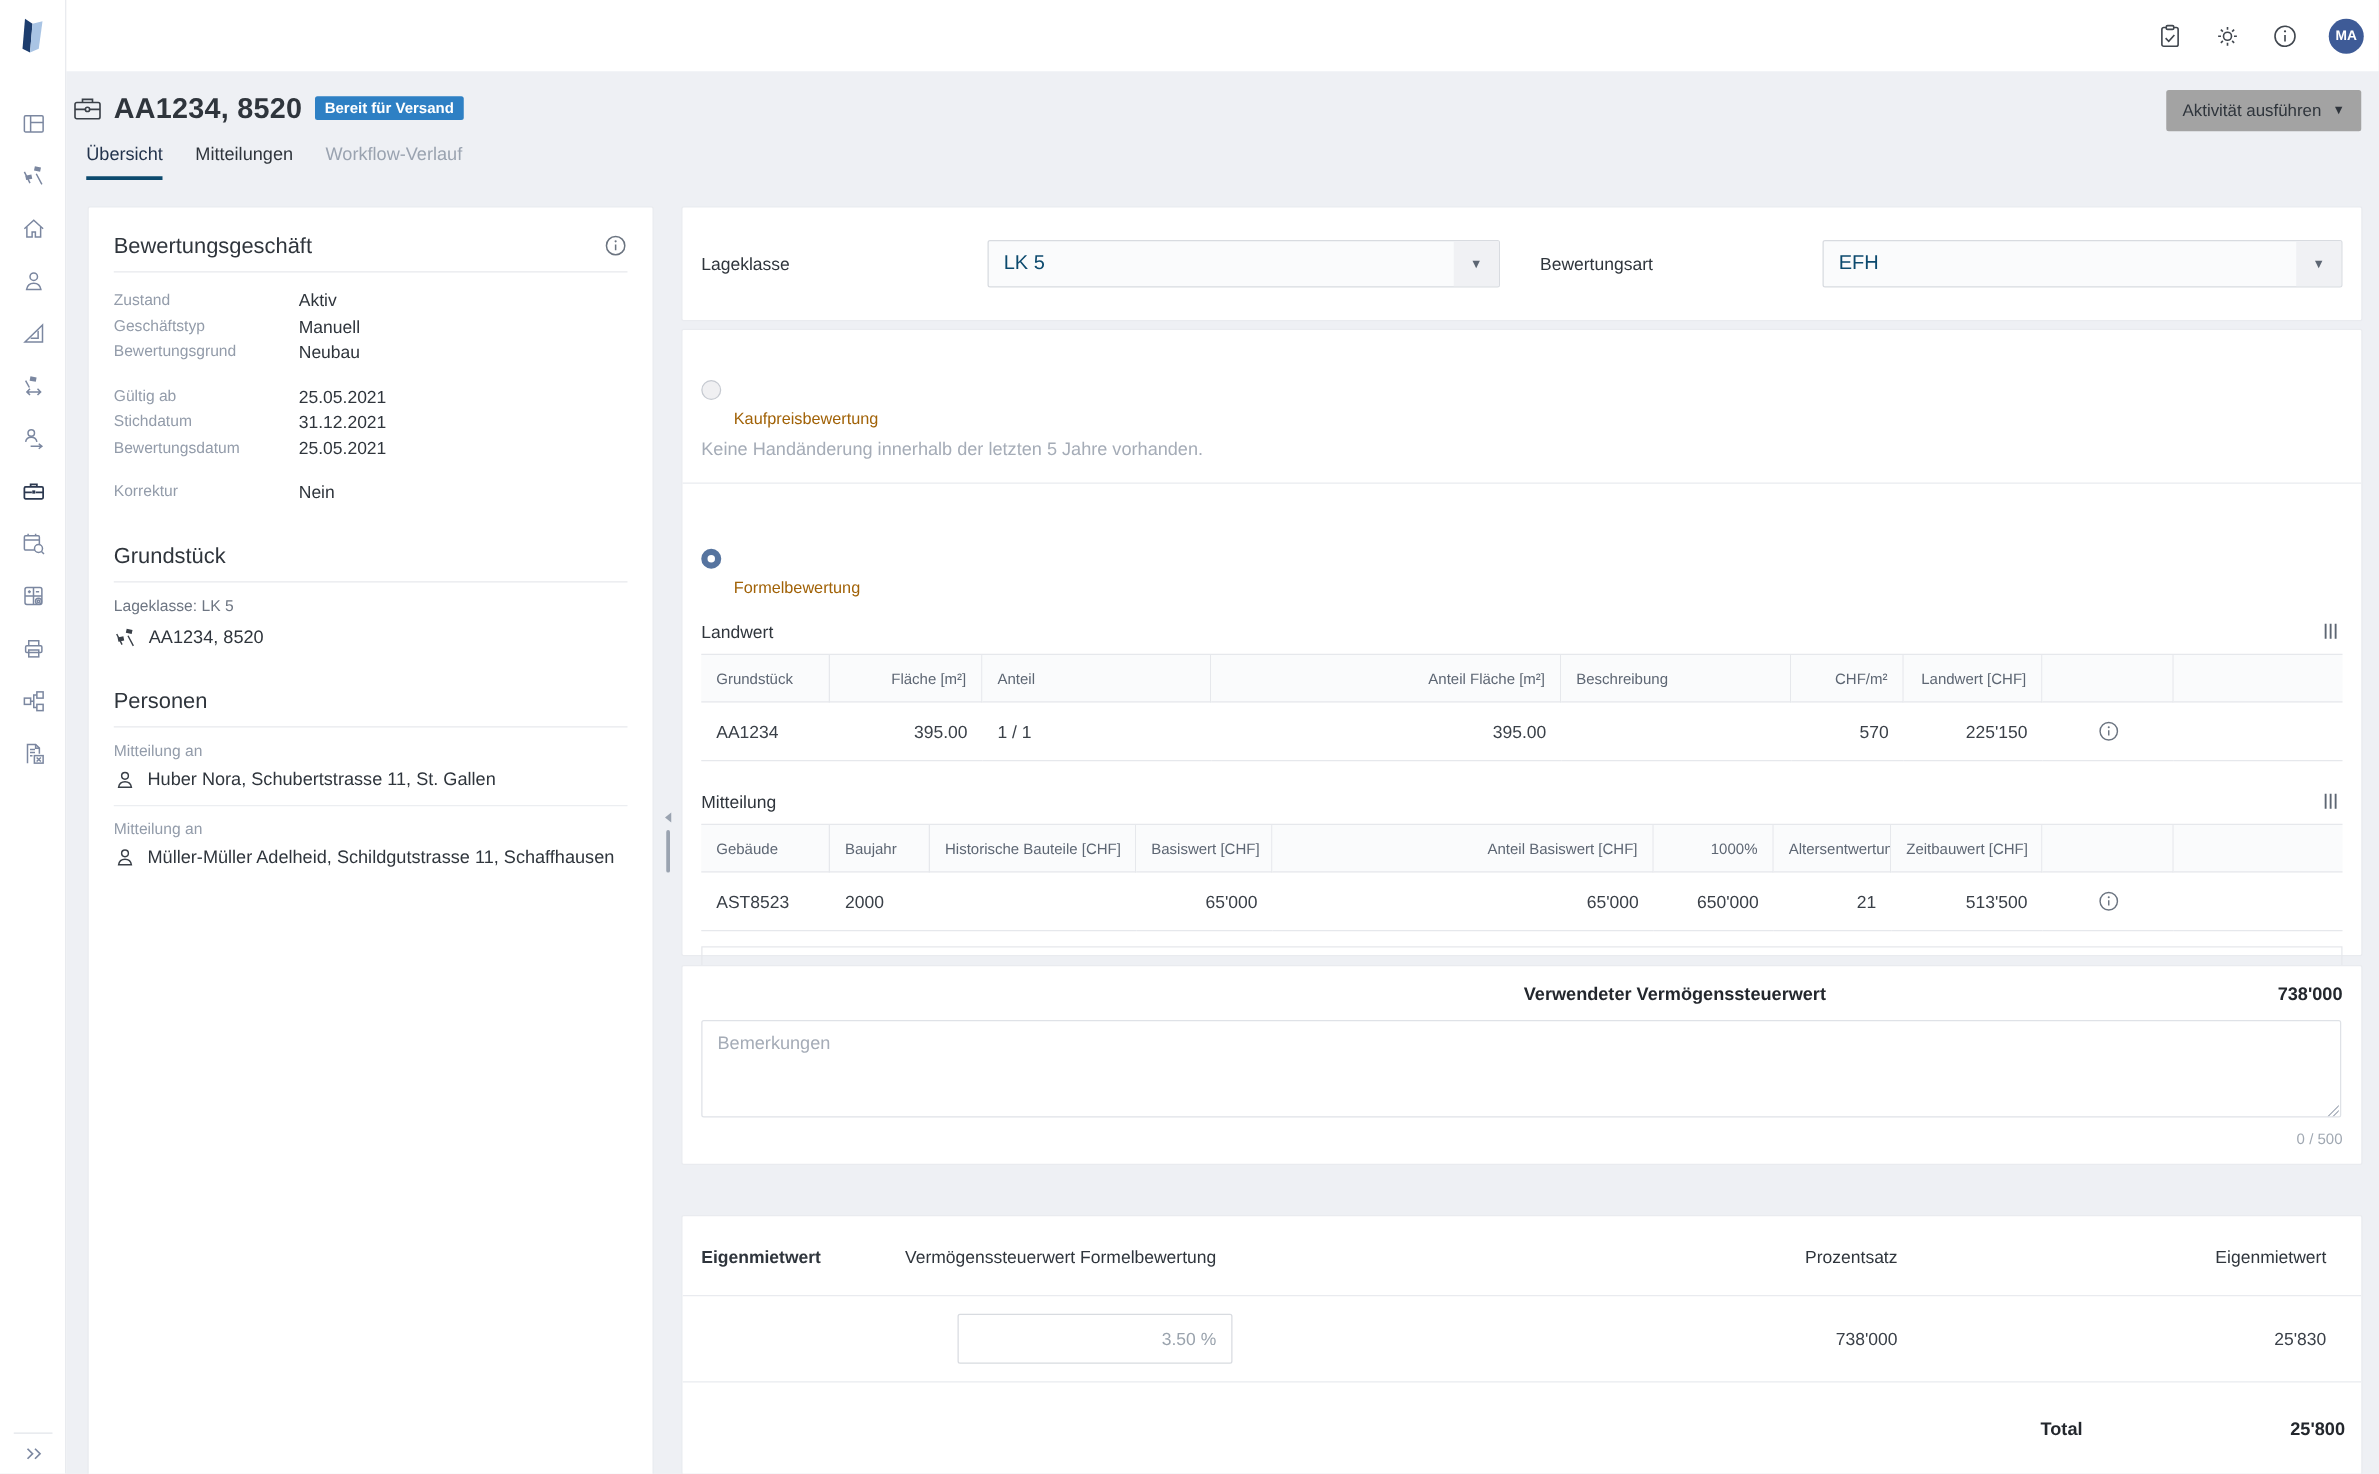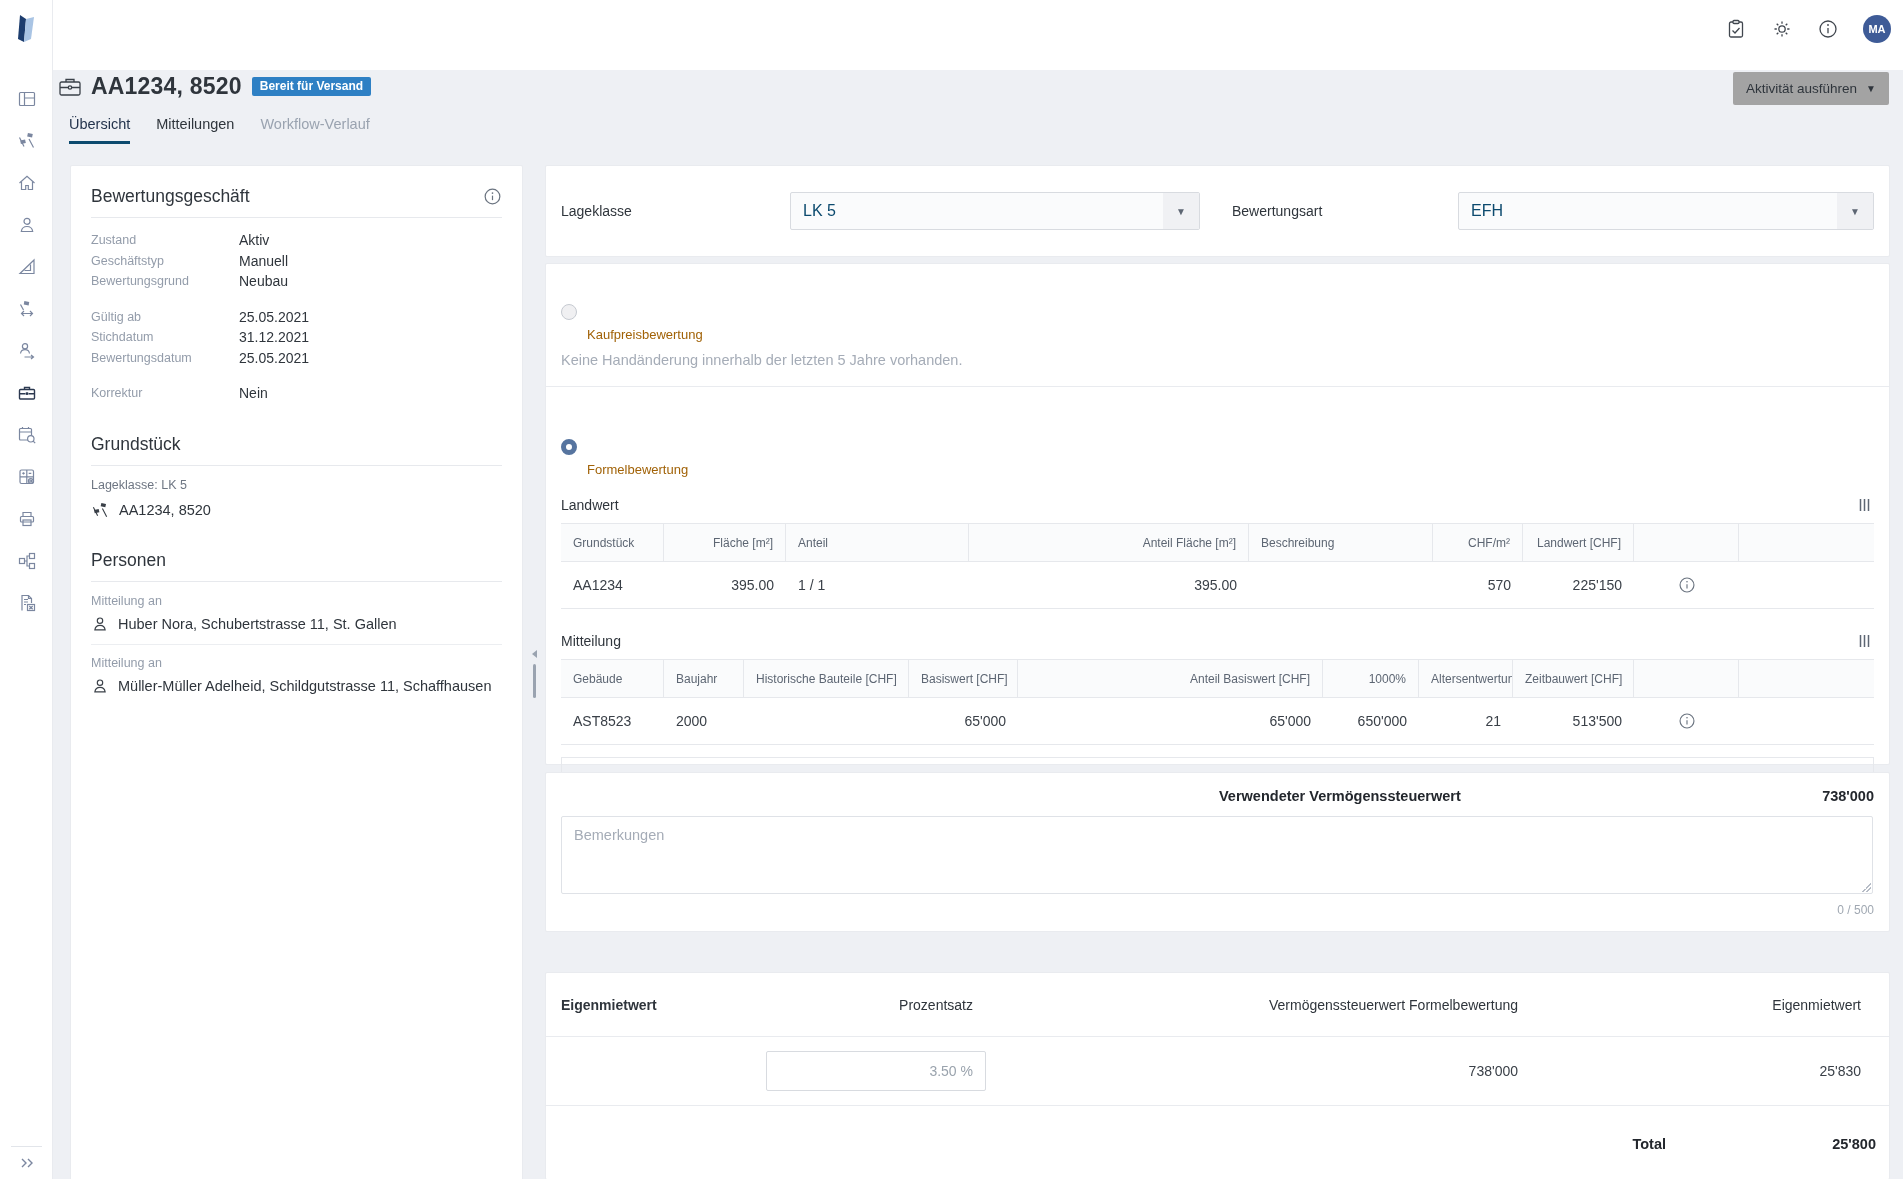--- a/index.html
+++ b/index.html
@@ -4,21 +4,21 @@
 <style>
   * { box-sizing: border-box; margin: 0; padding: 0; }
   html,body { width:1903px; height:1179px; }
   body {
     font-family: "Liberation Sans", sans-serif;
     background:#eef0f4; color:#2f353c; position:relative; overflow:hidden;
   }
   svg { display:block; }
 
   
-  .topbar { position:absolute; left:53px; top:0; right:0; height:70px; background:#fff; }
+  .topbar { position:absolute; left:53px; top:0; right:0; height:57px; background:#fff; }
   .top-actions { position:absolute; right:12px; top:0; height:57px; display:flex; align-items:center; gap:24px; }
   .ticon { color:#41474f; cursor:pointer; }
   .avatar { width:28px; height:28px; border-radius:50%; background:#3e5b97; color:#fff;
             font-size:11px; font-weight:bold; display:flex; align-items:center; justify-content:center; }
 
   
   .sidebar { position:absolute; left:0; top:0; bottom:0; width:53px; background:#fff;
              border-right:1px solid #e9ebef; z-index:3; }
   .logo { height:57px; display:flex; align-items:center; justify-content:center; }
   .nav { margin-top:21px; }
@@ -536,22 +536,22 @@
   <div class="remarks-wrap">
     <textarea class="remarks" placeholder="Bemerkungen" style=""></textarea>
     <div class="grip"></div>
   </div>
   <div class="counter">0 / 500</div>
 </div>
 
 <div class="card card-emw">
   <div class="em-grid">
     <div class="em-h b">Eigenmietwert</div>
+    <div class="em-h em-r">Vermögenssteuerwert Formelbewertung</div>
     <div class="em-h em-r">Prozentsatz</div>
-    <div class="em-h em-r">Vermögenssteuerwert Formelbewertung</div>
     <div class="em-h em-r">Eigenmietwert</div>
   </div>
   <div class="hr"></div>
   <div class="em-grid">
     <div class="em-c"></div>
     <div class="em-c">
       <input class="pct-input" value="3.50 %" style="">
     </div>
     <div class="em-c em-r">738'000</div>
     <div class="em-c em-r">25'830</div>

